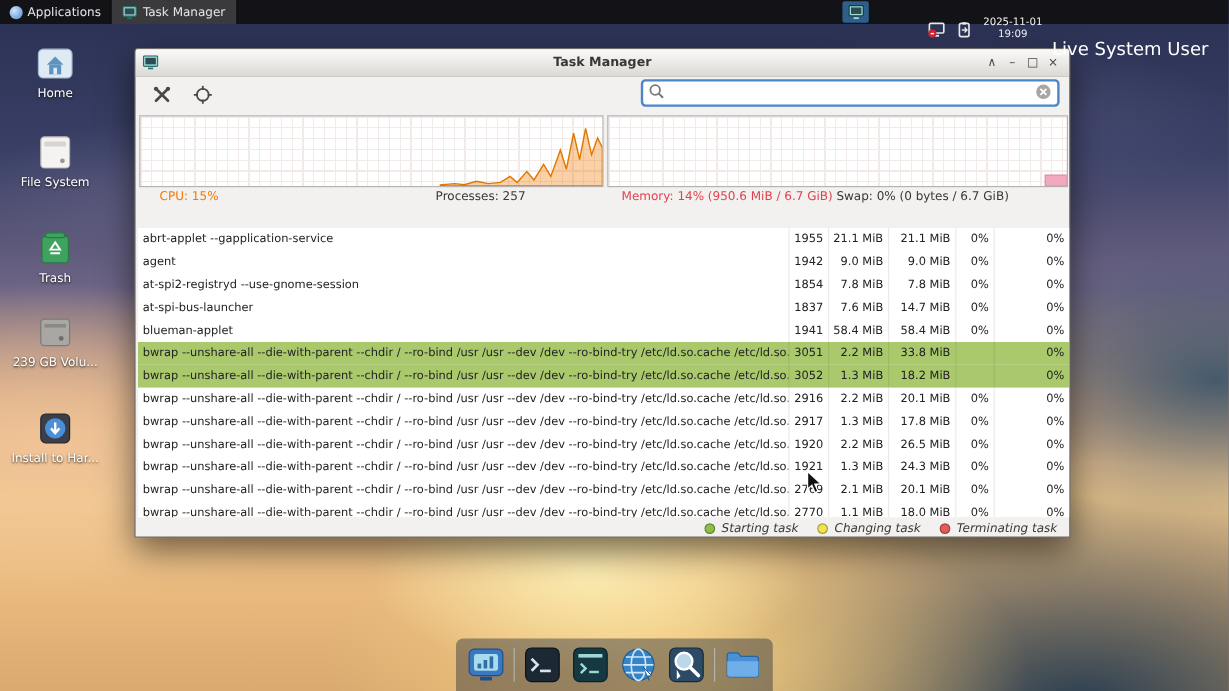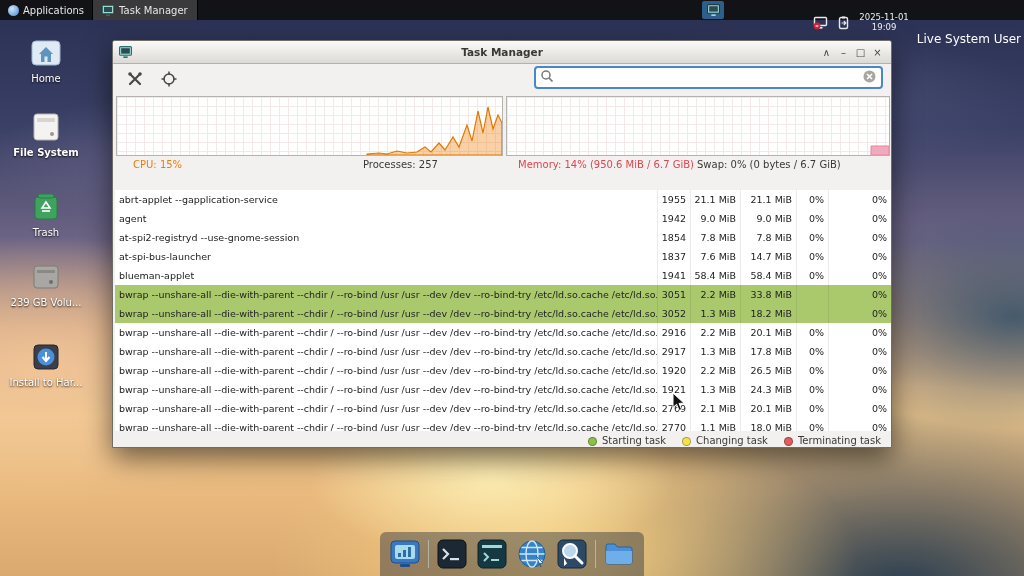--- a/index.html
+++ b/index.html
@@ -19,24 +19,24 @@
       linear-gradient(180deg,#2a3052 0%,#3a4066 22%,#6e6585 42%,#caa183 58%,#f0c98e 72%,#e9b97e 86%,#d9a96f 100%);
   }
 
   
   .panel{position:absolute;left:0;top:0;width:1024px;height:20px;background:rgba(16,16,18,.92);
     display:flex;align-items:flex-start;color:#e6e6e6;font-size:10px;z-index:50;}
   .apps-btn{display:flex;align-items:center;gap:4px;padding:0 8px;height:20px;cursor:default;}
   .apps-logo{width:11px;height:11px;border-radius:50%;background:radial-gradient(circle at 35% 35%,#cfe6ff,#4a86c8);}
   .win-btn{display:flex;align-items:center;gap:5px;padding:0 9px;height:20px;background:#3a3a3c;border-left:1px solid #000;border-right:1px solid #000;max-width:200px;}
   .tray-active{position:absolute;left:702;top:1px;left:702px;width:22px;height:18px;background:#2d5f8a;border-radius:2px;display:flex;align-items:center;justify-content:center;}
-  .panel-right{display:flex;align-items:center;gap:8px;padding-right:3px;margin-left:auto;}
+  .panel-right{display:flex;align-items:center;gap:8px;padding-right:17px;margin-left:auto;}
   .tray-ico{width:15px;height:14px;position:relative;display:flex;align-items:center;justify-content:center;}
   .clock{line-height:1.15;text-align:center;font-size:8.5px;color:#efefef;}
-  .user-label{font-size:12px;color:#fff;white-space:nowrap;margin-top:32px;}
+  .user-label{font-size:15px;color:#fff;white-space:nowrap;margin-top:32px;}
 
   
   .dicon{position:absolute;width:76px;display:flex;flex-direction:column;align-items:center;gap:3px;cursor:default;}
   .dicon .img{width:34px;height:34px;display:flex;align-items:center;justify-content:center;}
   .dicon .lbl{font-size:10px;color:#fff;text-shadow:0 1px 2px rgba(0,0,0,.9);text-align:center;white-space:nowrap;}
 
   
   .window{position:absolute;left:112px;top:40px;width:780px;height:408px;background:#f3f1ef;
     border:1px solid #6f6d6a;border-radius:3px 3px 0 0;box-shadow:0 10px 28px rgba(0,0,0,.55);z-index:40;box-sizing:border-box;}
   .titlebar{position:absolute;left:0;top:0;right:0;height:22px;background:linear-gradient(#fbfaf9,#dcdad6);
@@ -79,21 +79,21 @@
   .sort-chev{color:#6a6864;font-size:9px;}
   .rows{position:absolute;left:2px;top:149px;width:776px;height:241px;overflow:hidden;background:#fff;}
   .trow{display:grid;grid-template-columns:543px 33px 50px 56px 32px 62px;height:19px;font-size:9.5px;color:#222;align-items:center;}
   .trow .cell{padding:0 4px;white-space:nowrap;overflow:hidden;border-right:1px solid #eceae7;height:100%;display:flex;align-items:center;box-sizing:border-box;}
   .trow .cell:last-child{border-right:none;}
   .c-pid,.c-rss,.c-grss,.c-cpu,.c-gcpu{justify-content:flex-end;}
   .trow.starting{background:var(--starting,#aac96d);}
   .trow.starting .cell{border-right-color:rgba(0,0,0,.08);}
 
   .legendbar{position:absolute;left:0;top:390px;right:0;height:18px;display:flex;align-items:center;justify-content:flex-end;gap:16px;padding-right:10px;font-size:10px;color:#3a3834;}
-  .legend-item{display:flex;align-items:flex-end;gap:5px;}
+  .legend-item{display:flex;align-items:center;gap:5px;font-style:italic;}
   .dot{width:9px;height:9px;border-radius:50%;border:1px solid rgba(0,0,0,.3);box-sizing:border-box;}
 
   
   .dock{position:absolute;left:50%;transform:translateX(-50%);bottom:0;height:40px;display:flex;align-items:center;gap:6px;
     padding:2px 8px;background:rgba(22,32,52,.40);border-radius:6px 6px 0 0;z-index:30;}
   .dock-item{width:34px;height:34px;display:flex;align-items:center;justify-content:center;}
   .dock-sep{width:1px;height:28px;background:rgba(200,220,235,.55);}
 
   .cursor{position:absolute;left:672px;top:392px;z-index:99;pointer-events:none;}
 </style>
@@ -151,21 +151,21 @@
     <span class="img">
       <svg width="34" height="34" viewBox="0 0 34 34">
           <rect x="3" y="5" width="28" height="24" rx="4" fill="#dfeaf4" stroke="#9db8cc"></rect>
           <path d="M10 18 L17 11 L24 18 Z" fill="#5f94c0"></path>
           <rect x="12" y="18" width="10" height="8" fill="#5f94c0"></rect>
           <rect x="15.5" y="20.5" width="3" height="5.5" fill="#dfeaf4"></rect>
         </svg>
     </span>
     <span class="lbl">Home</span>
   </div>
-  <div class="dicon" style="left:8px;top:110px;font-weight:bold;">
+  <div class="dicon" style="left:8px;top:110px;">
     <span class="img">
       <svg width="34" height="34" viewBox="0 0 34 34">
           <rect x="5" y="4" width="24" height="26" rx="3" fill="#f4f3f1" stroke="#b5b2ae"></rect>
           <rect x="8" y="8" width="18" height="4" rx="1" fill="#d8d5d1"></rect>
           <circle cx="23" cy="24" r="2" fill="#9a9792"></circle>
         </svg>
     </span>
     <span class="lbl">File System</span>
   </div>
   <div class="dicon" style="left:8px;top:190px;">

